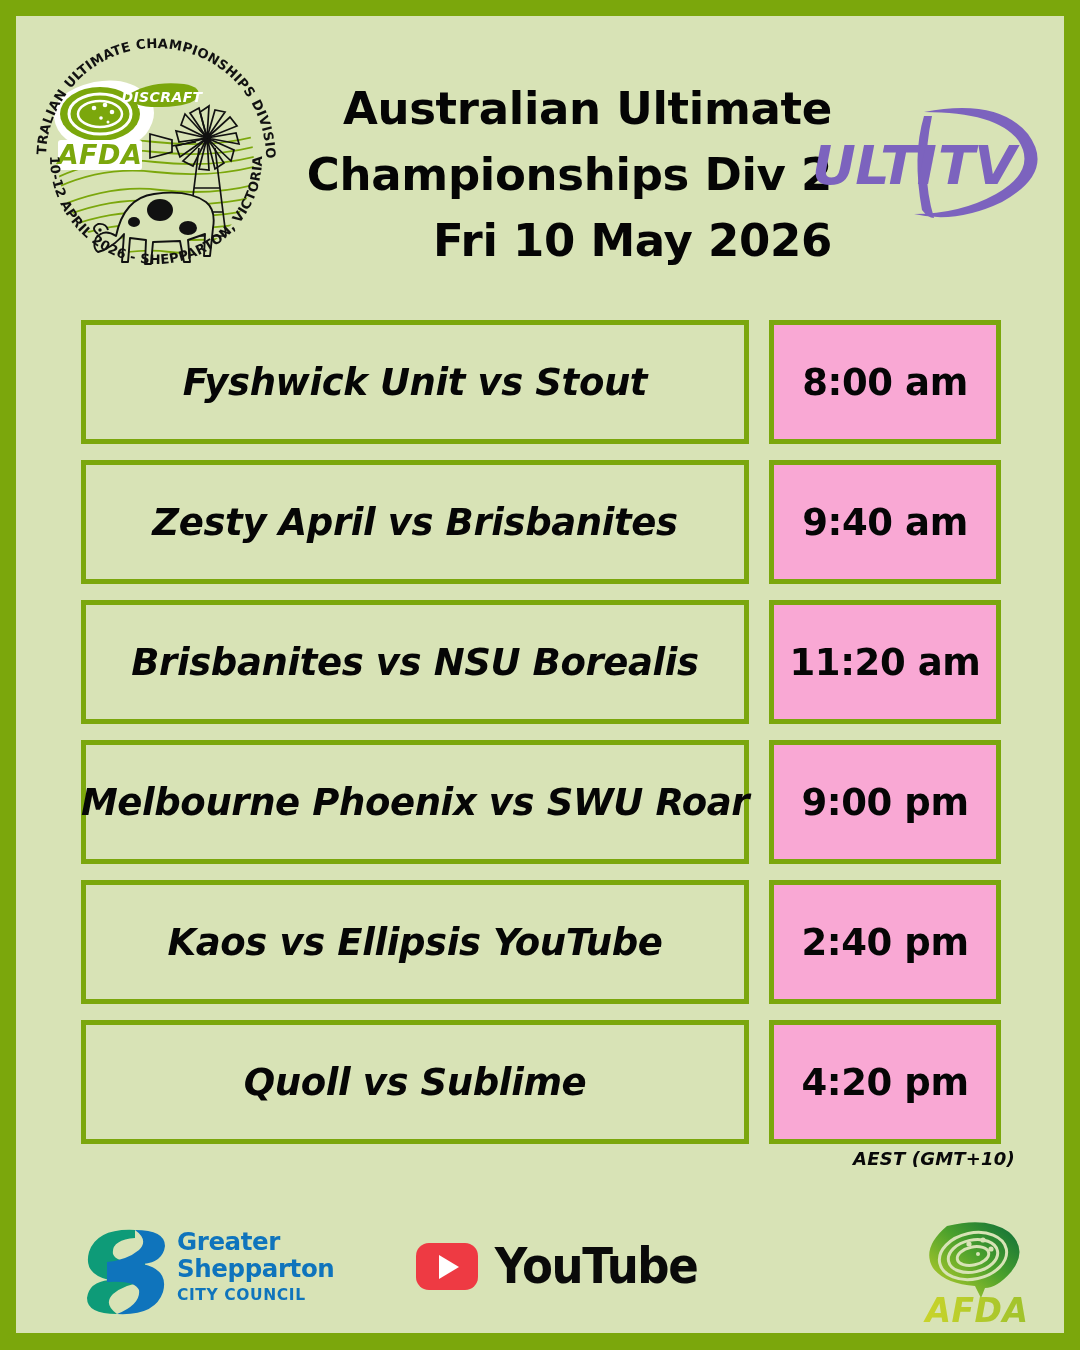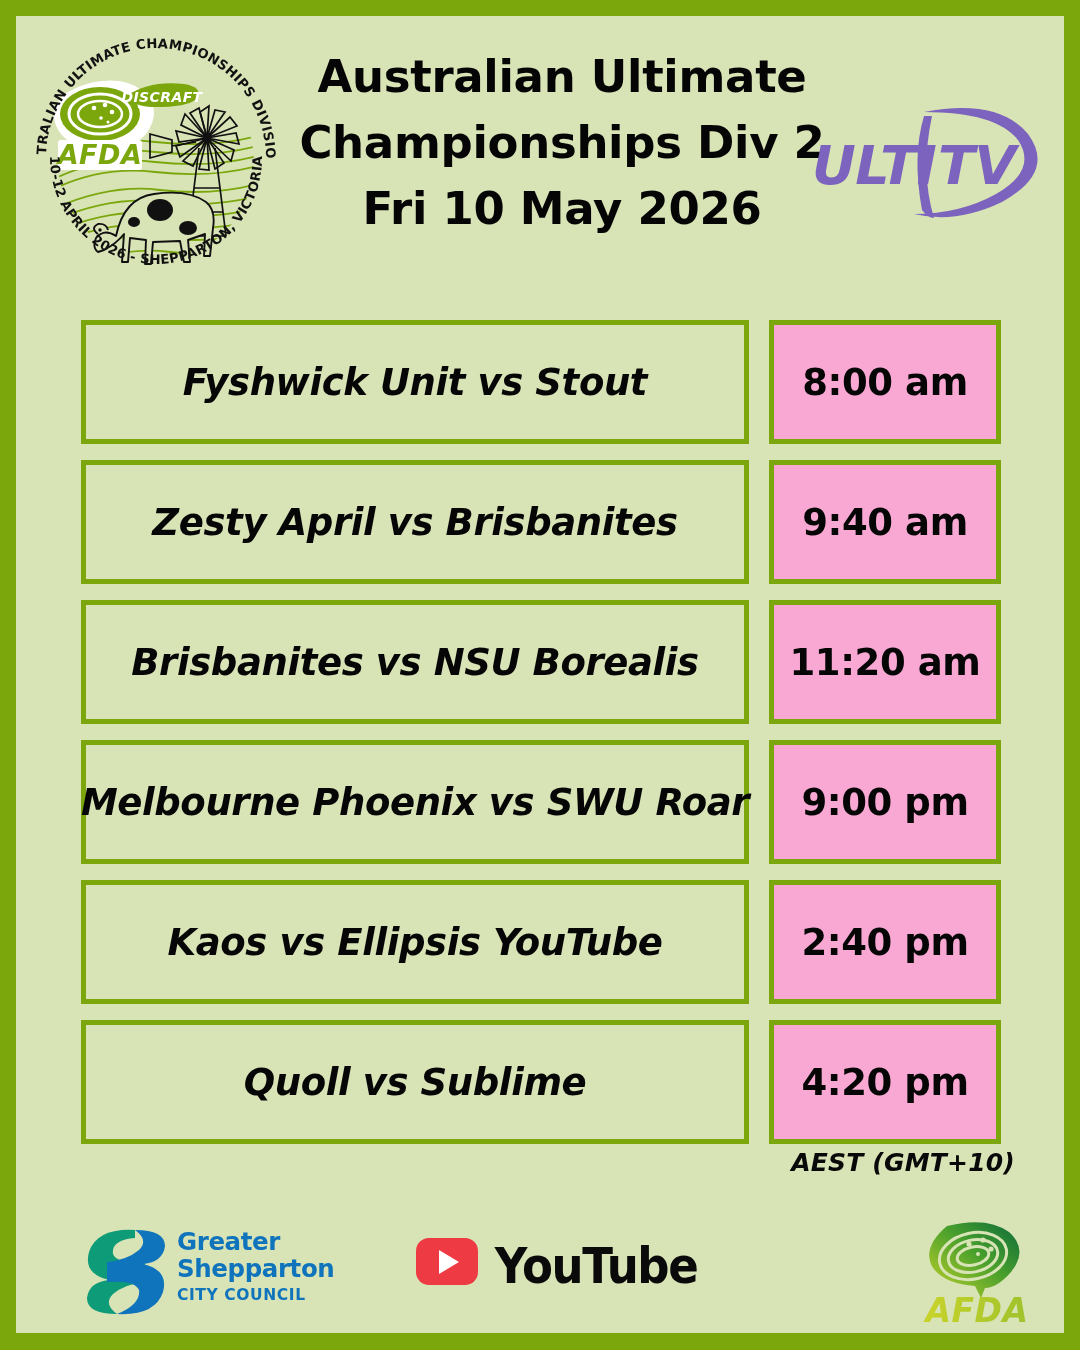--- a/index.html
+++ b/index.html
@@ -44,23 +44,23 @@
     top: 6px;
     width: 272px;
     height: 272px;
   }
   #event-logo svg { display: block; width: 272px; height: 272px; }
 
   
   #title-block {
     position: absolute;
     left: 276px;
-    top: 28px;
+    top: 60px;
     width: 540px;
-    text-align: center;
+    text-align: right;
   }
   .title-line {
     font-family: "DejaVu Sans", sans-serif;
     font-weight: bold;
     font-size: 45px;
     line-height: 1.47;
     color: #050505;
     letter-spacing: -0.3px;
     white-space: nowrap;
   }
@@ -124,21 +124,21 @@
   }
 
   
   #timezone {
     position: absolute;
     right: 49px;
     top: 1132px;
     font-family: "DejaVu Sans", sans-serif;
     font-weight: bold;
     font-style: italic;
-    font-size: 25px;
+    font-size: 18px;
     color: #090909;
     letter-spacing: 0.2px;
   }
 
   
   #footer {
     position: absolute;
     left: 0;
     top: 1180px;
     width: 100%;
@@ -158,21 +158,21 @@
   
   #yt-block {
     position: absolute;
     left: 400px;
     top: 42px;
     width: 290px;
     text-align: center;
   }
   #yt-row {
     display: flex;
-    align-items: flex-start;
+    align-items: center;
     justify-content: center;
     gap: 8px;
   }
   #yt-icon {
     width: 66px; height: 47px;
     background: #EE3A43;
     border-radius: 13px / 13px;
     display: flex; align-items: center; justify-content: center;
   }
   #yt-icon .tri {

